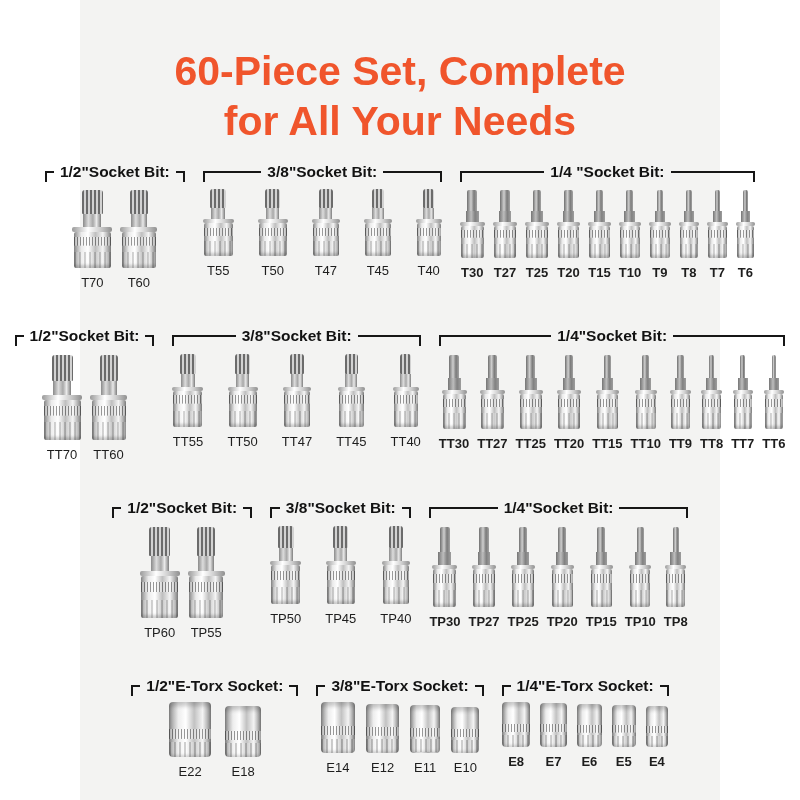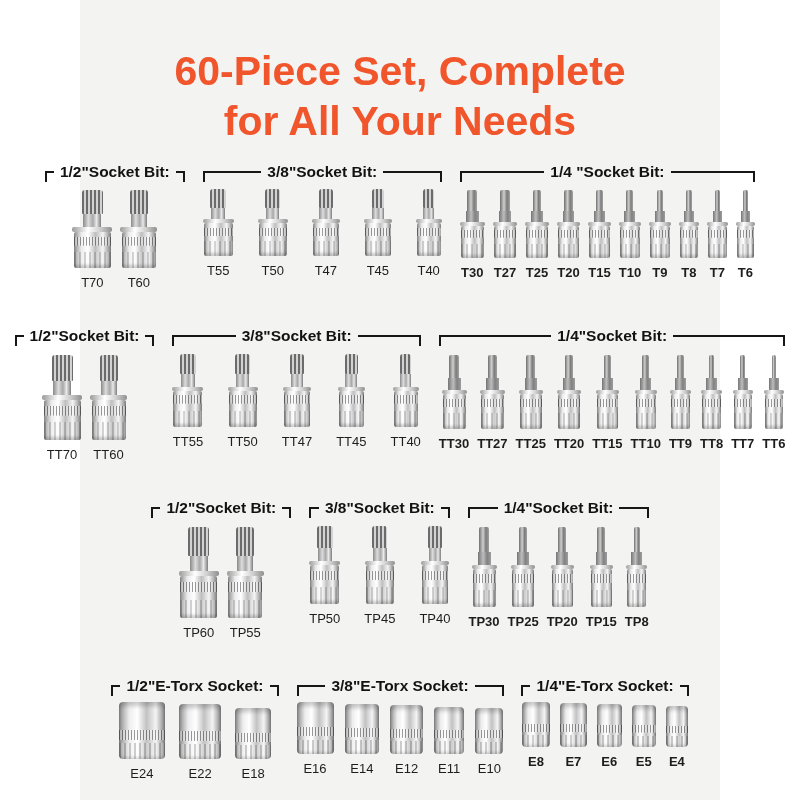--- a/index.html
+++ b/index.html
@@ -538,20 +538,29 @@
           <div class="items">
             <div class="bit-item" style="--i: 0;">
               <div class="bit">
                 <div class="tip"></div>
                 <div class="shank"></div>
                 <div class="collar"></div>
                 <div class="bodyp"></div>
               </div>
               <div class="bit-label">TP30</div>
             </div>
+            <div class="bit-item" style="--i: 1;">
+              <div class="bit">
+                <div class="tip"></div>
+                <div class="shank"></div>
+                <div class="collar"></div>
+                <div class="bodyp"></div>
+              </div>
+              <div class="bit-label">TP27</div>
+            </div>
             <div class="bit-item" style="--i: 2;">
               <div class="bit">
                 <div class="tip"></div>
                 <div class="shank"></div>
                 <div class="collar"></div>
                 <div class="bodyp"></div>
               </div>
               <div class="bit-label">TP25</div>
             </div>
             <div class="bit-item" style="--i: 3;">
@@ -564,20 +573,29 @@
               <div class="bit-label">TP20</div>
             </div>
             <div class="bit-item" style="--i: 4;">
               <div class="bit">
                 <div class="tip"></div>
                 <div class="shank"></div>
                 <div class="collar"></div>
                 <div class="bodyp"></div>
               </div>
               <div class="bit-label">TP15</div>
+            </div>
+            <div class="bit-item" style="--i: 5;">
+              <div class="bit">
+                <div class="tip"></div>
+                <div class="shank"></div>
+                <div class="collar"></div>
+                <div class="bodyp"></div>
+              </div>
+              <div class="bit-label">TP10</div>
             </div>
             <div class="bit-item" style="--i: 6;">
               <div class="bit">
                 <div class="tip"></div>
                 <div class="shank"></div>
                 <div class="collar"></div>
                 <div class="bodyp"></div>
               </div>
               <div class="bit-label">TP8</div>
             </div>
@@ -585,45 +603,37 @@
         </div>
       </div>
       <div class="row row-3" style="--rs: 1;">
         <div class="grp grp-half">
           <div class="bracket">
             <div class="seg seg-l"></div>
             <div class="glabel">1/2"E-Torx Socket:</div>
             <div class="seg seg-r"></div>
           </div>
           <div class="items">
-            <div class="bit-item" style="--i: 0;">
-              <div class="esocket"></div>
-              <div class="bit-label">E24</div>
-            </div>
             <div class="bit-item" style="--i: 1;">
               <div class="esocket"></div>
               <div class="bit-label">E22</div>
             </div>
             <div class="bit-item" style="--i: 3;">
               <div class="esocket"></div>
               <div class="bit-label">E18</div>
             </div>
           </div>
         </div>
         <div class="grp grp-38">
           <div class="bracket">
             <div class="seg seg-l"></div>
             <div class="glabel">3/8"E-Torx Socket:</div>
             <div class="seg seg-r"></div>
           </div>
           <div class="items">
-            <div class="bit-item" style="--i: 0;">
-              <div class="esocket"></div>
-              <div class="bit-label">E16</div>
-            </div>
             <div class="bit-item" style="--i: 1;">
               <div class="esocket"></div>
               <div class="bit-label">E14</div>
             </div>
             <div class="bit-item" style="--i: 2;">
               <div class="esocket"></div>
               <div class="bit-label">E12</div>
             </div>
             <div class="bit-item" style="--i: 3;">
               <div class="esocket"></div>

